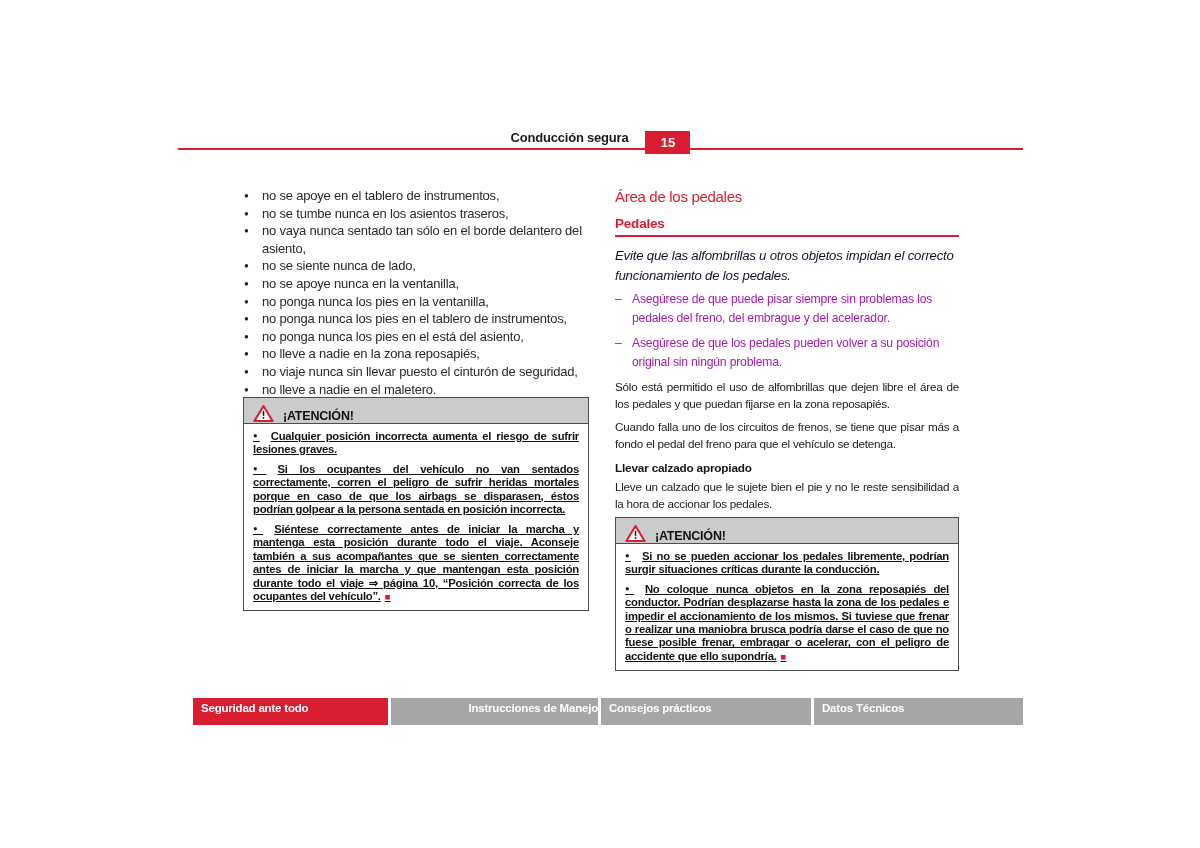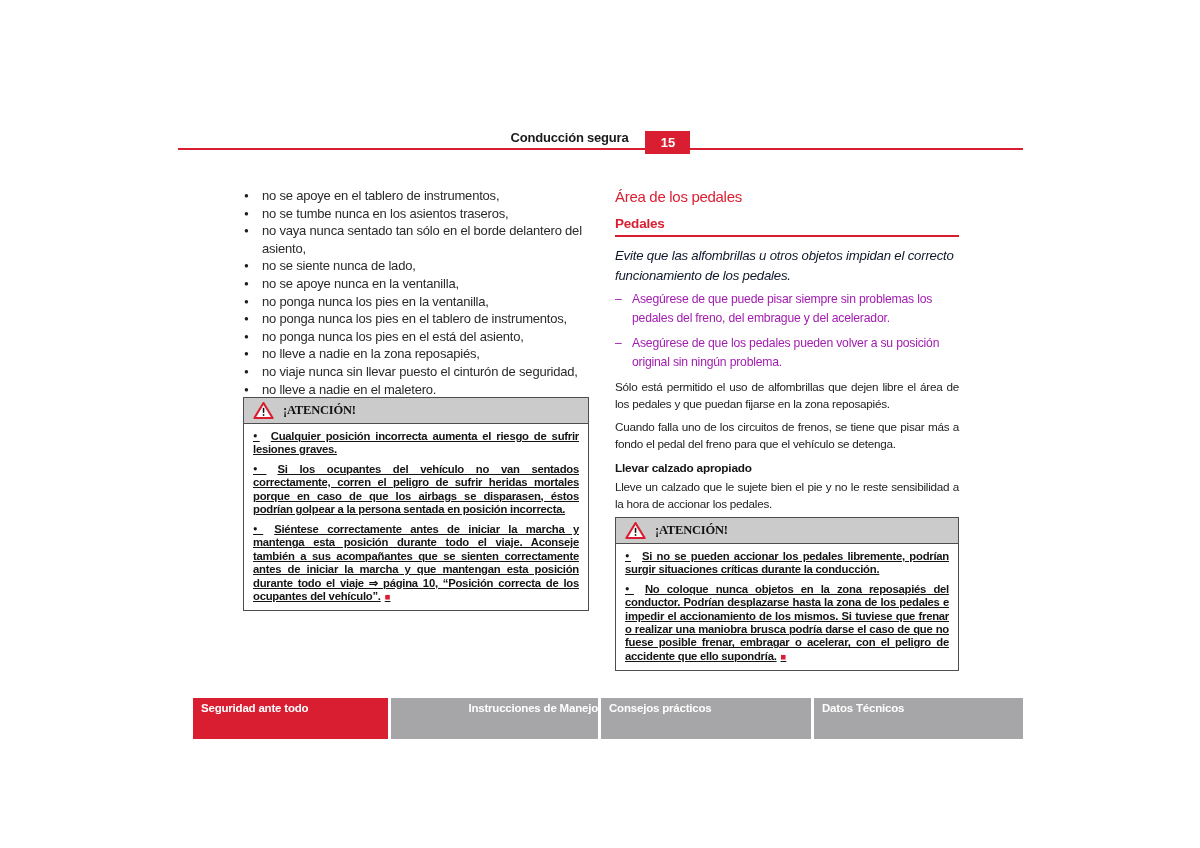--- a/index.html
+++ b/index.html
@@ -50,21 +50,21 @@
   }
 
   
   .warnbox{
     position:absolute;background:#fff;border:1px solid var(--box-border);
   }
   .warnbox-left{left:243px;top:397px;width:346px;}
   .warnbox-right{left:615px;top:517px;width:344px;}
   .wb-head{
     background:var(--warn-head-gray);border-bottom:1px solid var(--box-border);
-    height:26px;display:flex;align-items:center;padding:0 9px;font-family:Liberation Serif, serif;
+    height:26px;display:flex;align-items:flex-end;padding:0 9px;
   }
   .wb-icon{display:inline-flex;margin-right:9px;flex:0 0 auto;}
   .wb-title{font-weight:bold;font-size:12.5px;color:#111;letter-spacing:-0.2px;}
   .wb-body{padding:5px 9px 7px 9px;}
   .wb-item{
     font-weight:bold;font-size:11.3px;line-height:13.4px;color:#141414;
     text-align:justify;margin-top:6px;letter-spacing:-0.25px;text-decoration:underline;
   }
   .wb-item:first-child{margin-top:0;}
   .wb-dot{font-size:7.5px;margin-right:11px;vertical-align:1.5px;letter-spacing:0;}
@@ -102,21 +102,21 @@
     letter-spacing:-0.2px;margin-top:8px;margin-bottom:1px;
   }
 
   
   .footer{
     position:absolute;left:193px;top:698px;width:830px;height:27px;
     display:flex;gap:3px;
   }
   .tab{
     background:var(--tab-gray);color:#ffffff;font-weight:bold;font-size:11.5px;
-    letter-spacing:-0.2px;padding:4px 0 0 8px;height:41px;
+    letter-spacing:-0.2px;padding:4px 0 0 8px;height:27px;
   }
   .tab.active{background:var(--accent-red);}
   .tab-1{width:195px;}
   .tab-2{width:207px;text-align:right;}
   .tab-3{width:210px;}
   .tab-4{width:209px;}
 </style>
 </head>
 <body>
 

